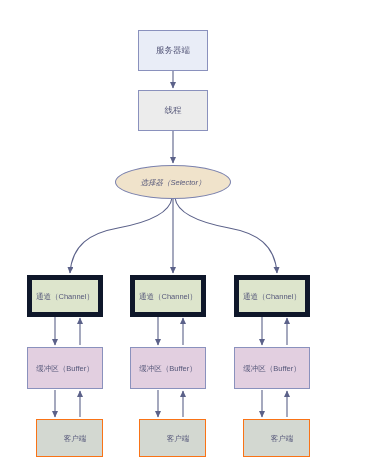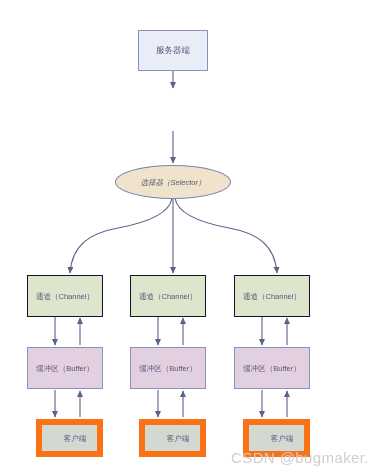--- a/index.html
+++ b/index.html
@@ -16,23 +16,23 @@
     text-align:center;line-height:1.2;
     color:#56587a;
   }
   .node .lbl{display:block;white-space:nowrap;}
   .box{border:1px solid #8a91bd;}
   .n-server{background:#e9edf7;}
   .n-thread{background:#ececec;}
   .n-selector{
     background:#f0e3cb;border:1px solid #7b82ae;border-radius:50%;font-style:italic;
   }
-  .n-channel{background:#dde5cc;border:1px solid #0f172a;}
+  .n-channel{background:#dde5cc;border:5px solid #0f172a;}
   .n-buffer{background:#e2cfe0;border:1px solid #8a91bd;justify-content:center;}
-  .n-client{background:#d3d8d1;border:6px solid #f97316;padding-left:11px;}
+  .n-client{background:#d3d8d1;border:1px solid #f97316;padding-left:11px;}
   .fs9{font-size:8.5px;}
   .fs8{font-size:7.5px;}
   .watermark{
     position:absolute;
     color:#cfcfcf;
     font-size:15px;
     letter-spacing:.4px;
     white-space:nowrap;
     font-family:"Liberation Sans","DejaVu Sans",sans-serif;
   }
@@ -75,20 +75,23 @@
     <line x1="287" y1="345" x2="287" y2="318" stroke="#5b6189" stroke-width="1.1" marker-end="url(#ah)"></line>
 
     <line x1="262" y1="390" x2="262" y2="417" stroke="#5b6189" stroke-width="1.1" marker-end="url(#ah)"></line>
     <line x1="287" y1="417" x2="287" y2="391" stroke="#5b6189" stroke-width="1.1" marker-end="url(#ah)"></line>
   </svg>
 
   <div class="node box n-server" style="left:138px;top:30px;width:70px;height:41px;">
     <span class="lbl fs9">服务器端</span>
   </div>
 
+  <div class="node box n-thread" style="left:138px;top:90px;width:70px;height:41px;">
+    <span class="lbl fs9">线程</span>
+  </div>
 
   <div class="node n-selector" style="left:115px;top:165px;width:116px;height:34px;">
     <span class="lbl fs8">选择器（Selector）</span>
   </div>
 
   <div class="node box n-channel" style="left:27px;top:275px;width:76px;height:42px;">
     <span class="lbl fs8">通道（Channel）</span>
   </div>
   <div class="node box n-buffer" style="left:27px;top:347px;width:76px;height:42px;">
     <span class="lbl fs8">缓冲区（Buffer）</span>
@@ -110,15 +113,14 @@
   <div class="node box n-channel" style="left:234px;top:275px;width:76px;height:42px;">
     <span class="lbl fs8">通道（Channel）</span>
   </div>
   <div class="node box n-buffer" style="left:234px;top:347px;width:76px;height:42px;">
     <span class="lbl fs8">缓冲区（Buffer）</span>
   </div>
   <div class="node box n-client" style="left:243px;top:419px;width:67px;height:38px;">
     <span class="lbl fs8">客户端</span>
   </div>
 
-  <div class="watermark" style="left:231px;top:449px;">CSDN @bugmaker.</div>
 
 </div>
 
 </body></html>

